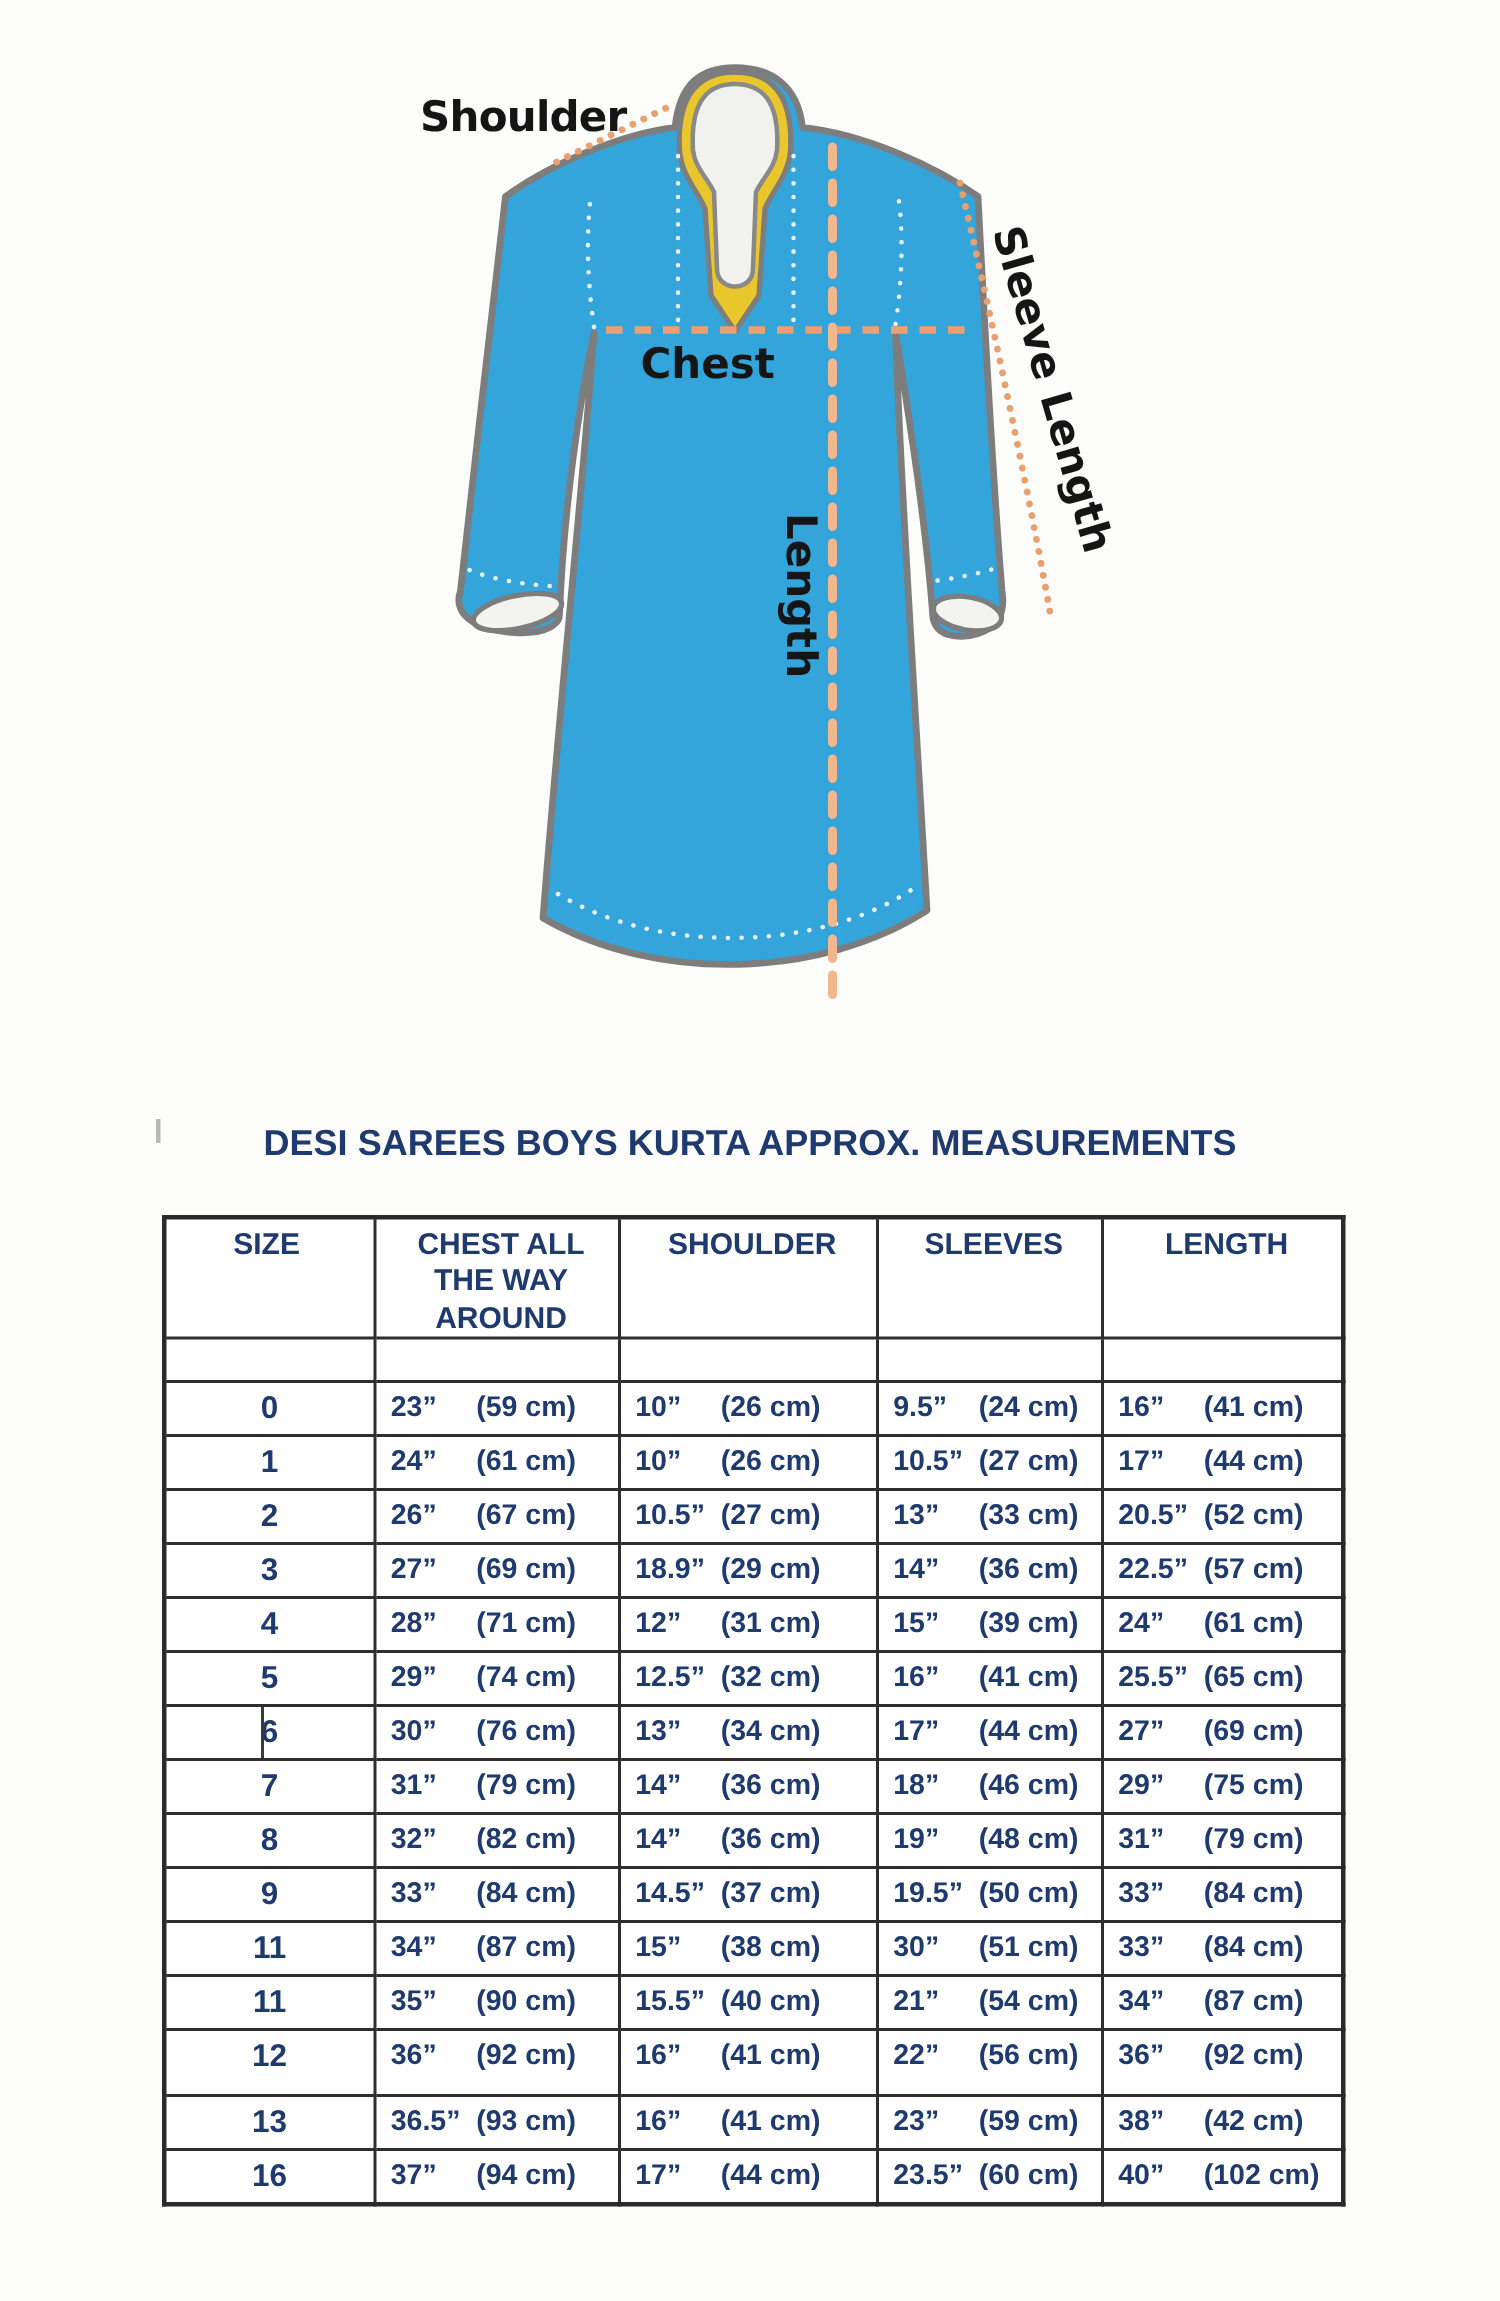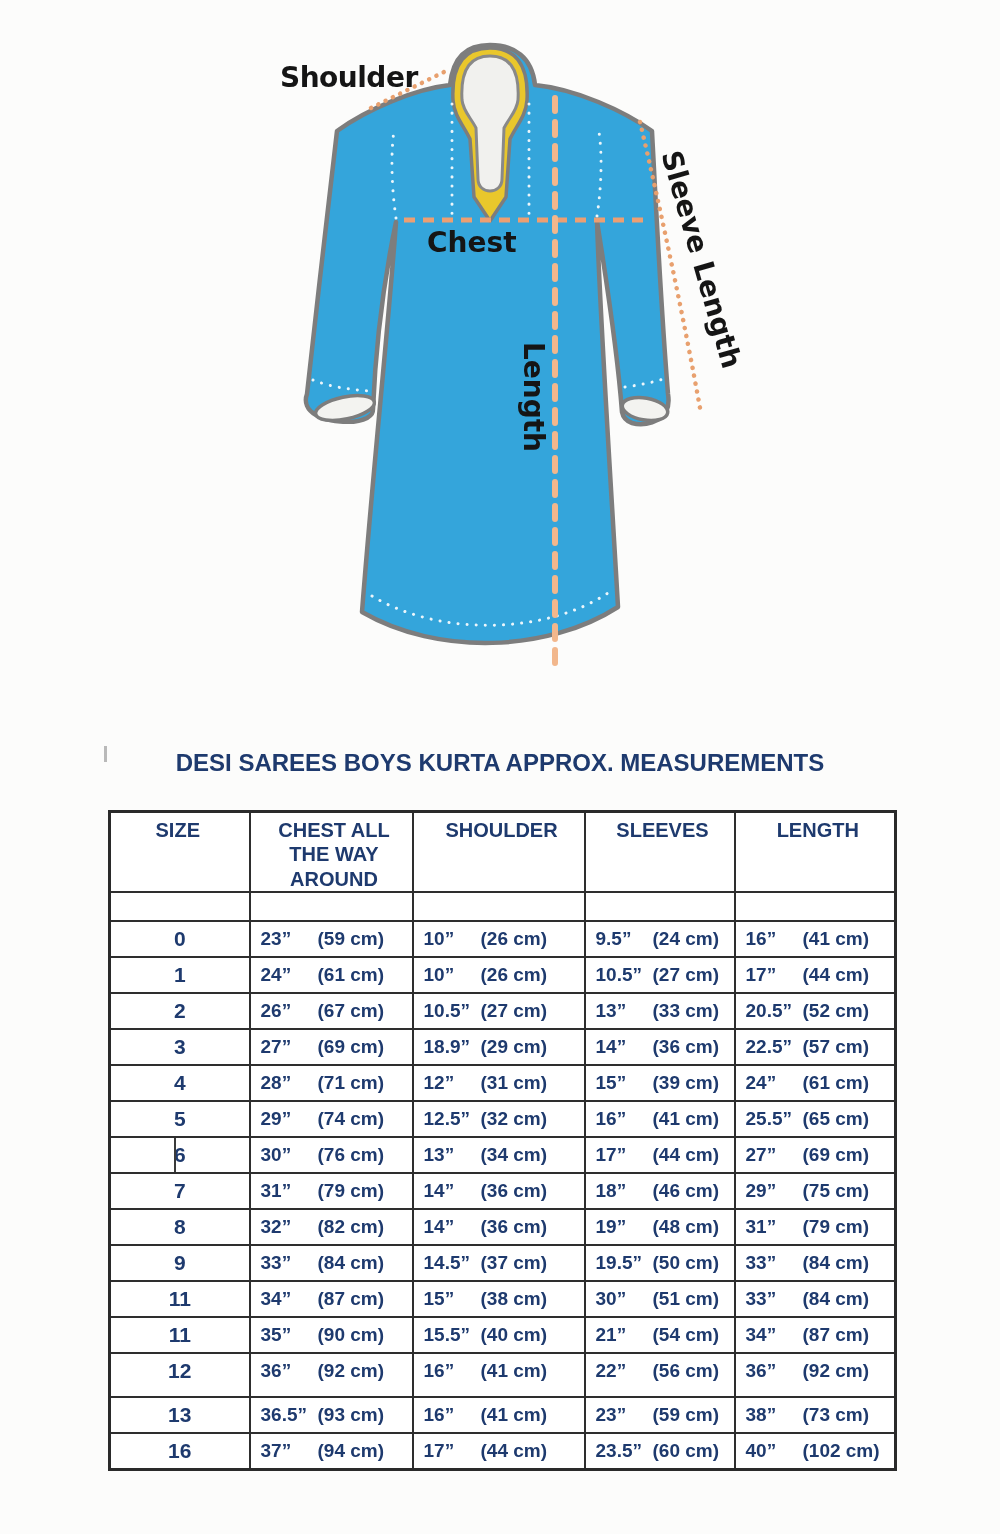--- a/index.html
+++ b/index.html
@@ -224,21 +224,21 @@
         <td class="measure-cell"><span class="in">36”</span><span class="cm">(92 cm)</span></td>
         <td class="measure-cell"><span class="in">16”</span><span class="cm">(41 cm)</span></td>
         <td class="measure-cell"><span class="in">22”</span><span class="cm">(56 cm)</span></td>
         <td class="measure-cell"><span class="in">36”</span><span class="cm">(92 cm)</span></td>
       </tr>
       <tr>
         <td class="size-cell">13</td>
         <td class="measure-cell"><span class="in">36.5”</span><span class="cm">(93 cm)</span></td>
         <td class="measure-cell"><span class="in">16”</span><span class="cm">(41 cm)</span></td>
         <td class="measure-cell"><span class="in">23”</span><span class="cm">(59 cm)</span></td>
-        <td class="measure-cell"><span class="in">38”</span><span class="cm">(73 cm)</span></td>
+        <td class="measure-cell"><span class="in">38”</span><span class="cm">(42 cm)</span></td>
       </tr>
       <tr>
         <td class="size-cell">16</td>
         <td class="measure-cell"><span class="in">37”</span><span class="cm">(94 cm)</span></td>
         <td class="measure-cell"><span class="in">17”</span><span class="cm">(44 cm)</span></td>
         <td class="measure-cell"><span class="in">23.5”</span><span class="cm">(60 cm)</span></td>
         <td class="measure-cell"><span class="in">40”</span><span class="cm">(102 cm)</span></td>
       </tr>
     </tbody>
 </table>

